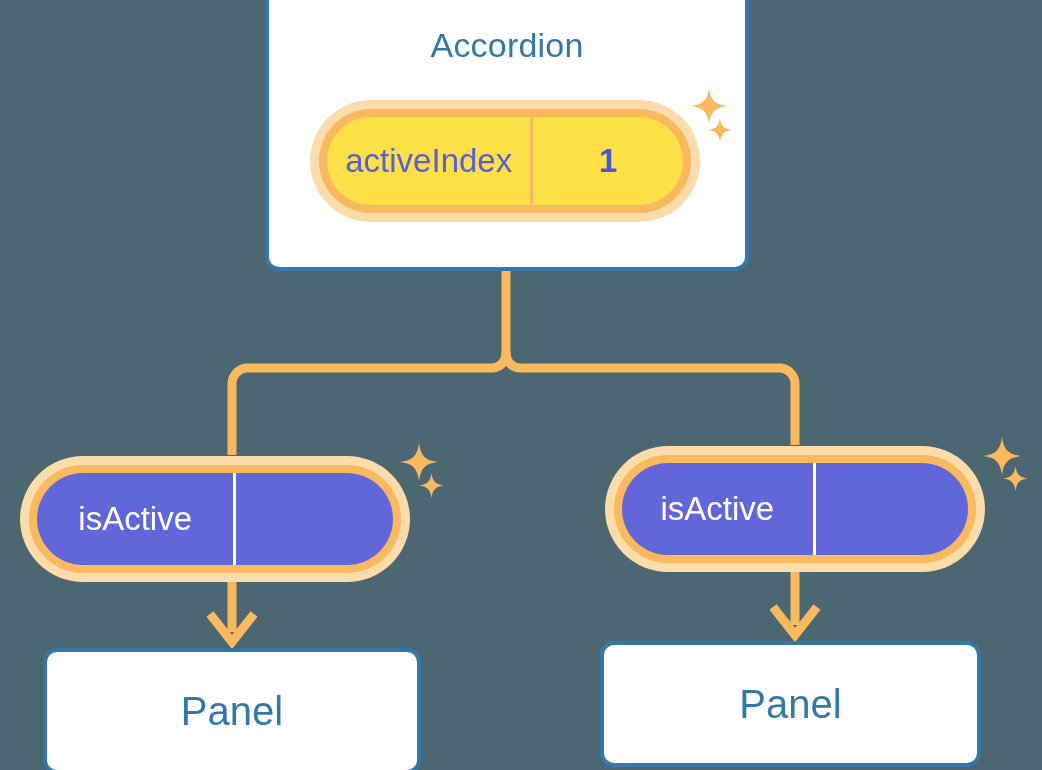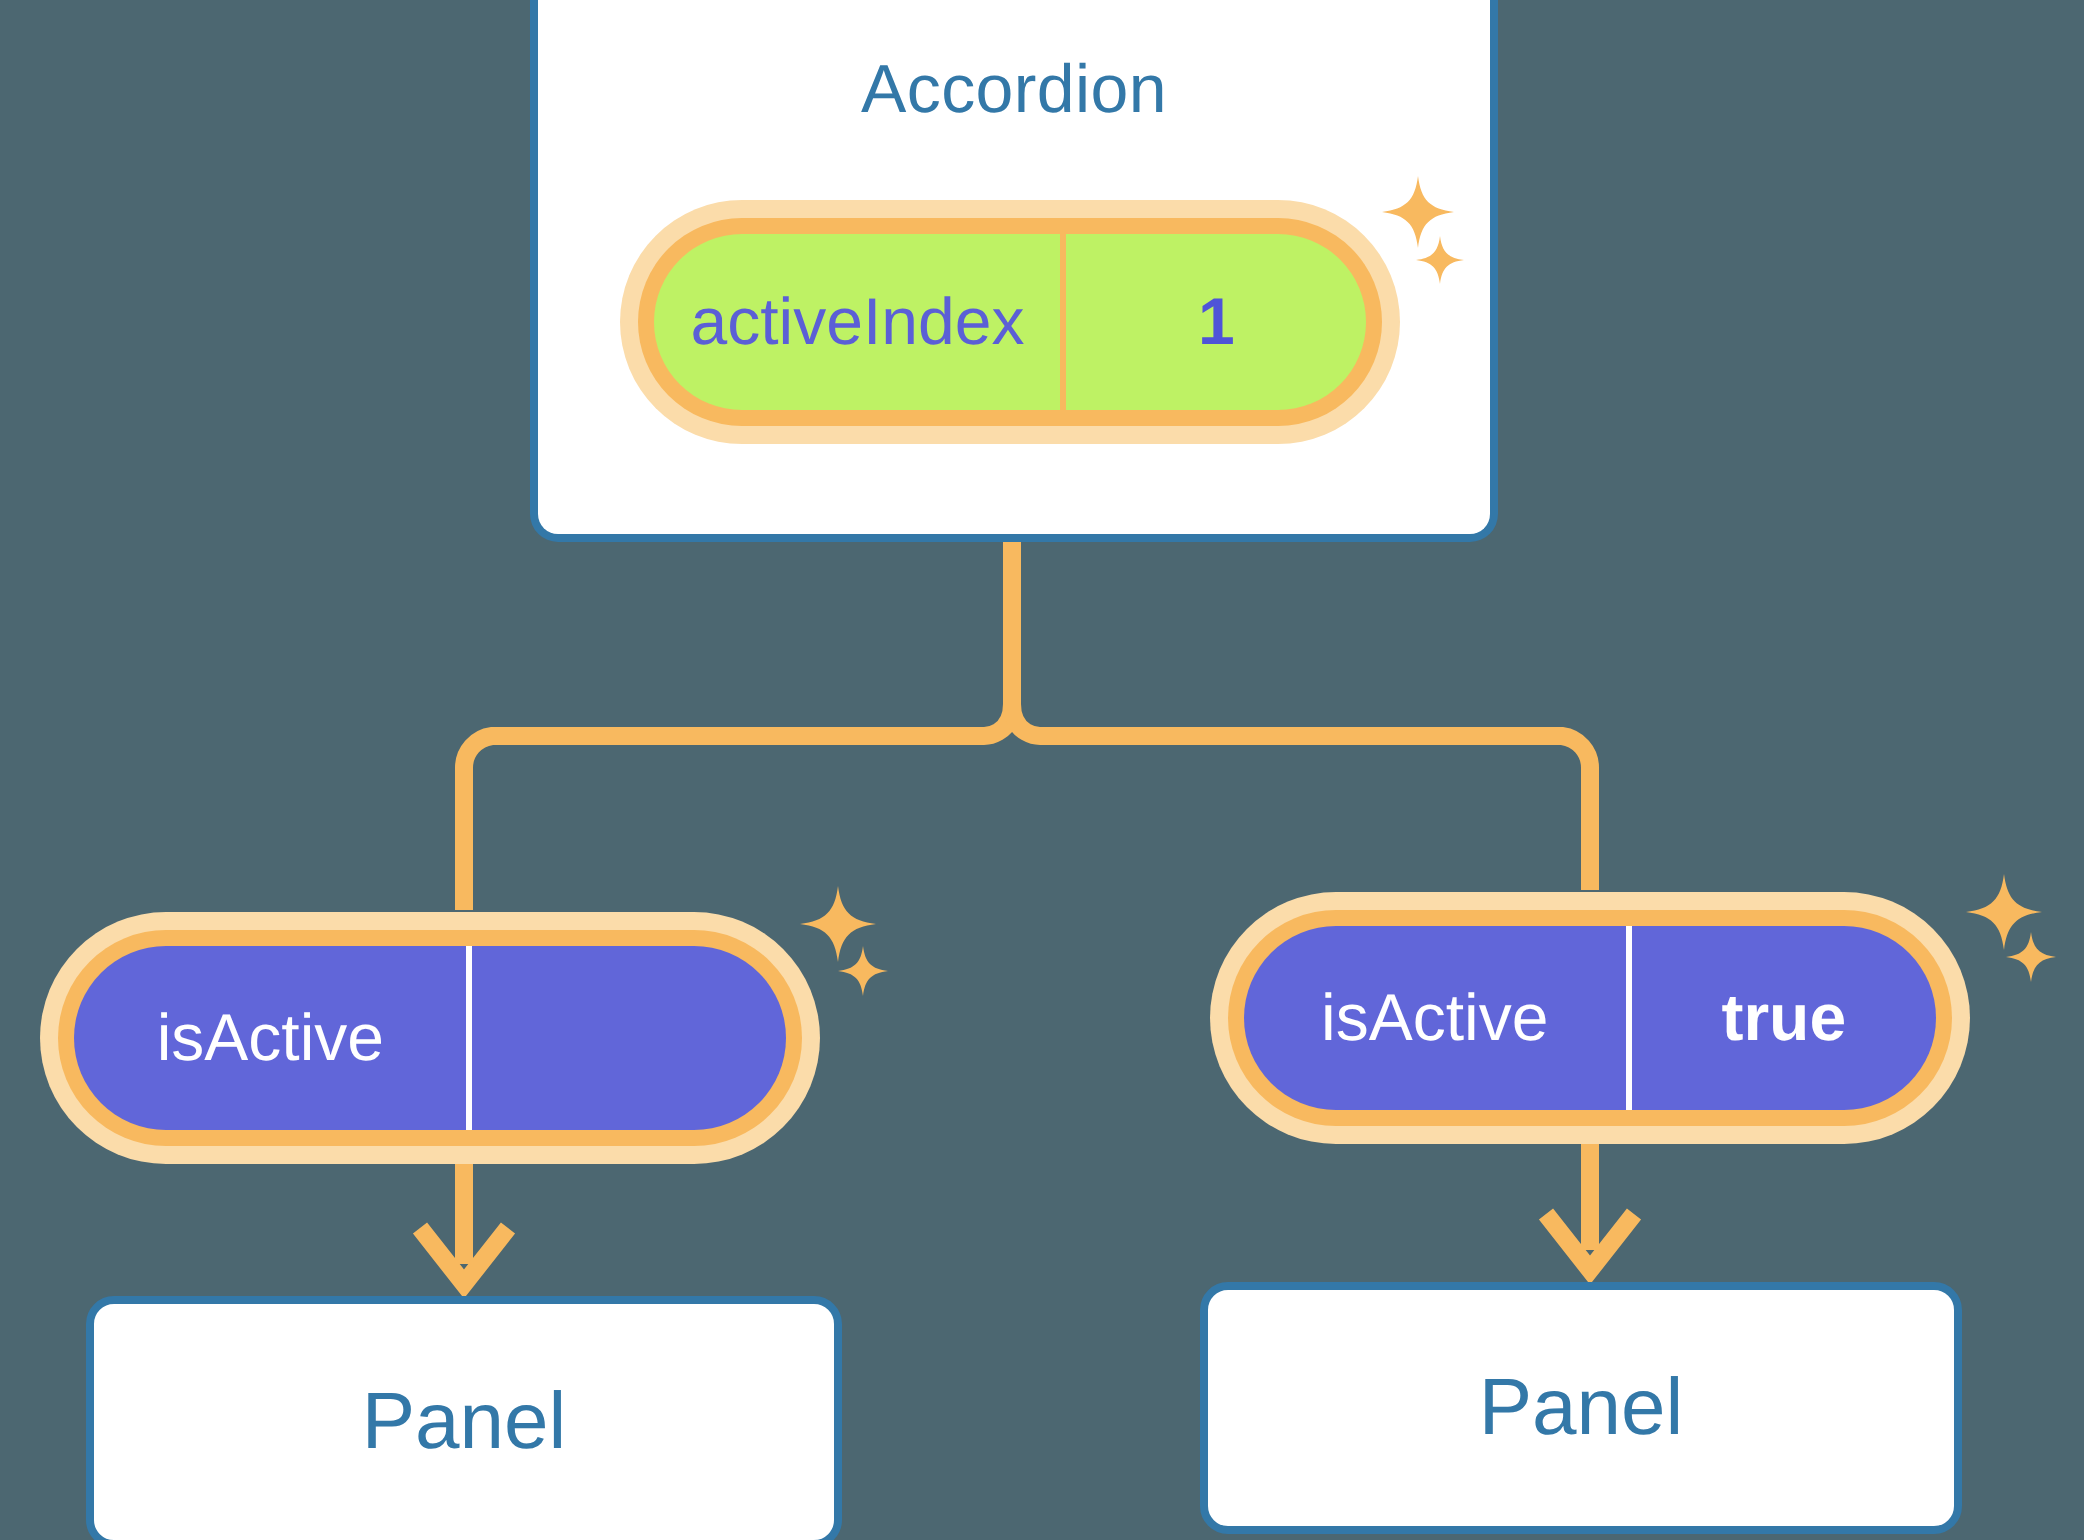--- a/index.html
+++ b/index.html
@@ -72,21 +72,21 @@
     box-sizing: border-box;
   }
   .pill-key, .pill-val {
     display: flex;
     align-items: center;
     justify-content: center;
     box-sizing: border-box;
   }
 
   
-  .pill-white .pill-inner { background: #bef264; }
+  .pill-white .pill-inner { background: #fde047; }
   .pill-white .pill-key {
     flex: 0 0 58%;
     font-size: 33px;
     color: #5b5fd6;
     border-right: 3px solid #f8b95f;
   }
   .pill-white .pill-val {
     flex: 1;
     font-size: 33px;
     font-weight: bold;
@@ -188,21 +188,20 @@
     <path d="M12 0 C13 8 16 11 24 12 C16 13 13 16 12 24 C11 16 8 13 0 12 C8 11 11 8 12 0 Z" fill="#f8b95f"></path>
   </svg>
   <svg class="sparkle" style="left:419px; top:473px;" width="25" height="25" viewBox="0 0 24 24">
     <path d="M12 0 C13 8 16 11 24 12 C16 13 13 16 12 24 C11 16 8 13 0 12 C8 11 11 8 12 0 Z" fill="#f8b95f"></path>
   </svg>
 
   <div class="pill-wrap pill-purple" style="left:605px; top:446px; width:380px; height:126px;">
     <div class="pill-ring">
       <div class="pill-inner">
         <div class="pill-key">isActive</div>
-        <div class="pill-val">true</div>
       </div>
     </div>
   </div>
 
   <svg class="sparkle" style="left:983px; top:437px;" width="38" height="38" viewBox="0 0 24 24">
     <path d="M12 0 C13 8 16 11 24 12 C16 13 13 16 12 24 C11 16 8 13 0 12 C8 11 11 8 12 0 Z" fill="#f8b95f"></path>
   </svg>
   <svg class="sparkle" style="left:1003px; top:466px;" width="25" height="25" viewBox="0 0 24 24">
     <path d="M12 0 C13 8 16 11 24 12 C16 13 13 16 12 24 C11 16 8 13 0 12 C8 11 11 8 12 0 Z" fill="#f8b95f"></path>
   </svg>

